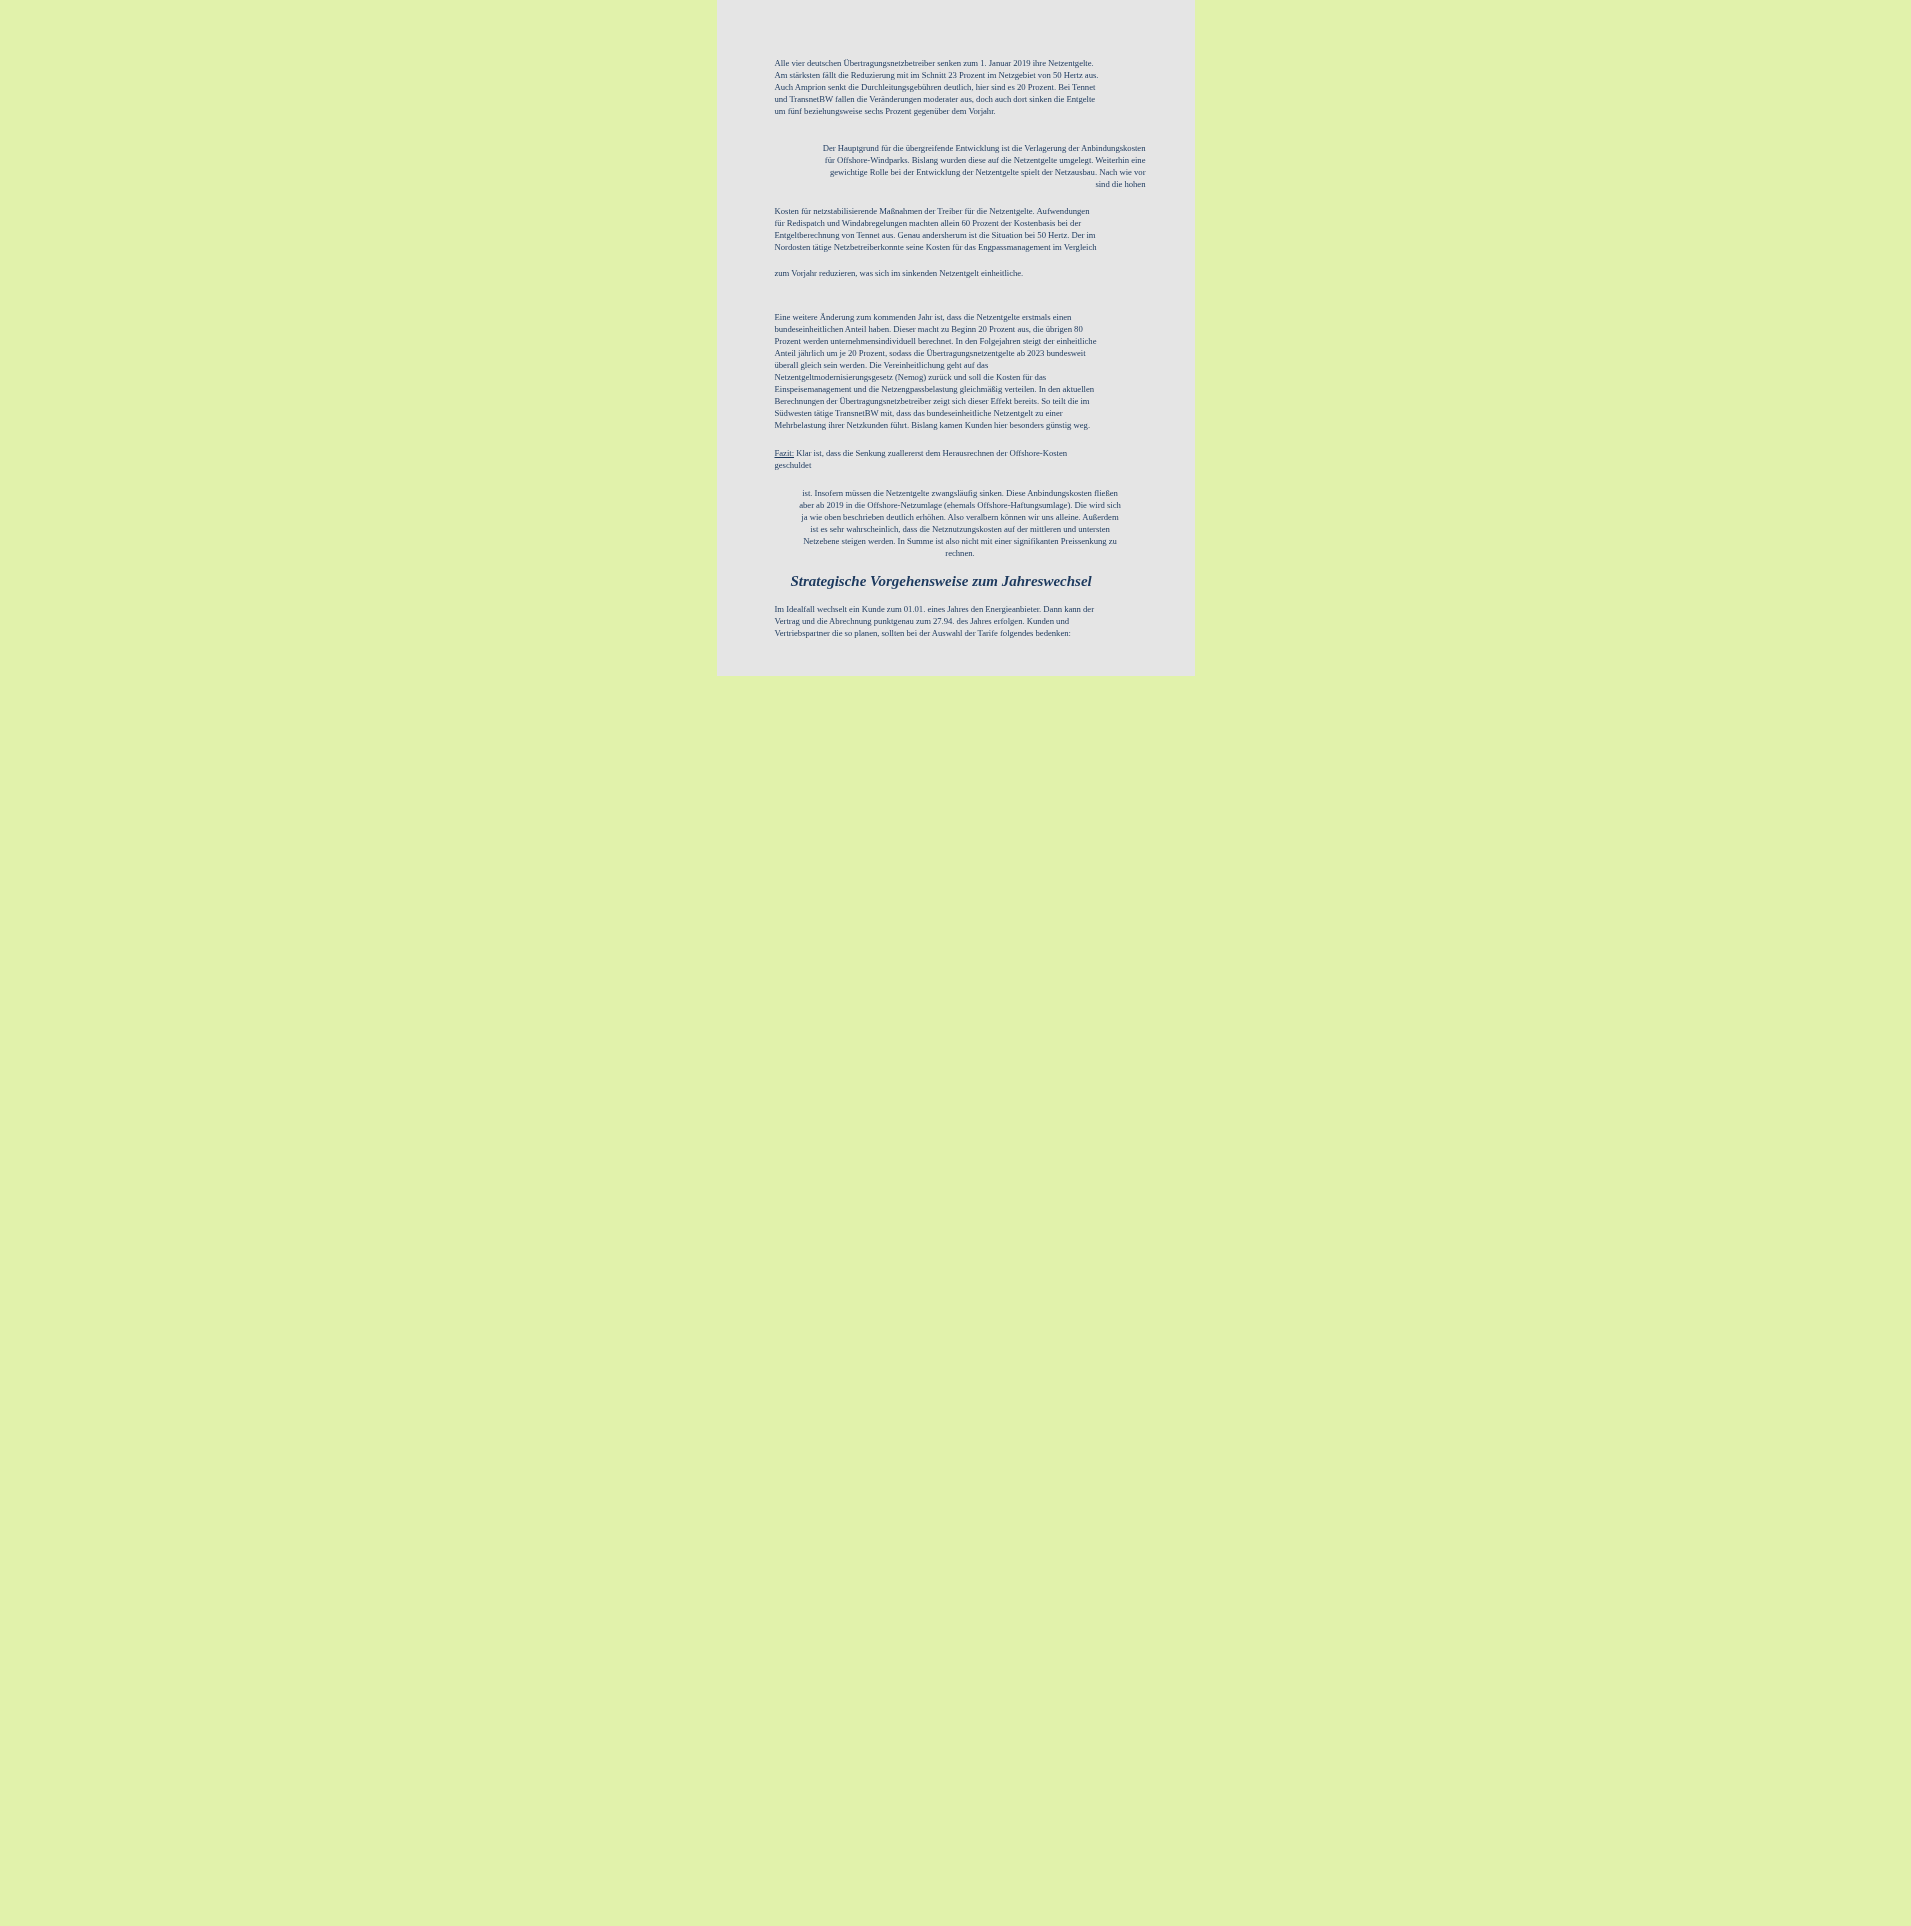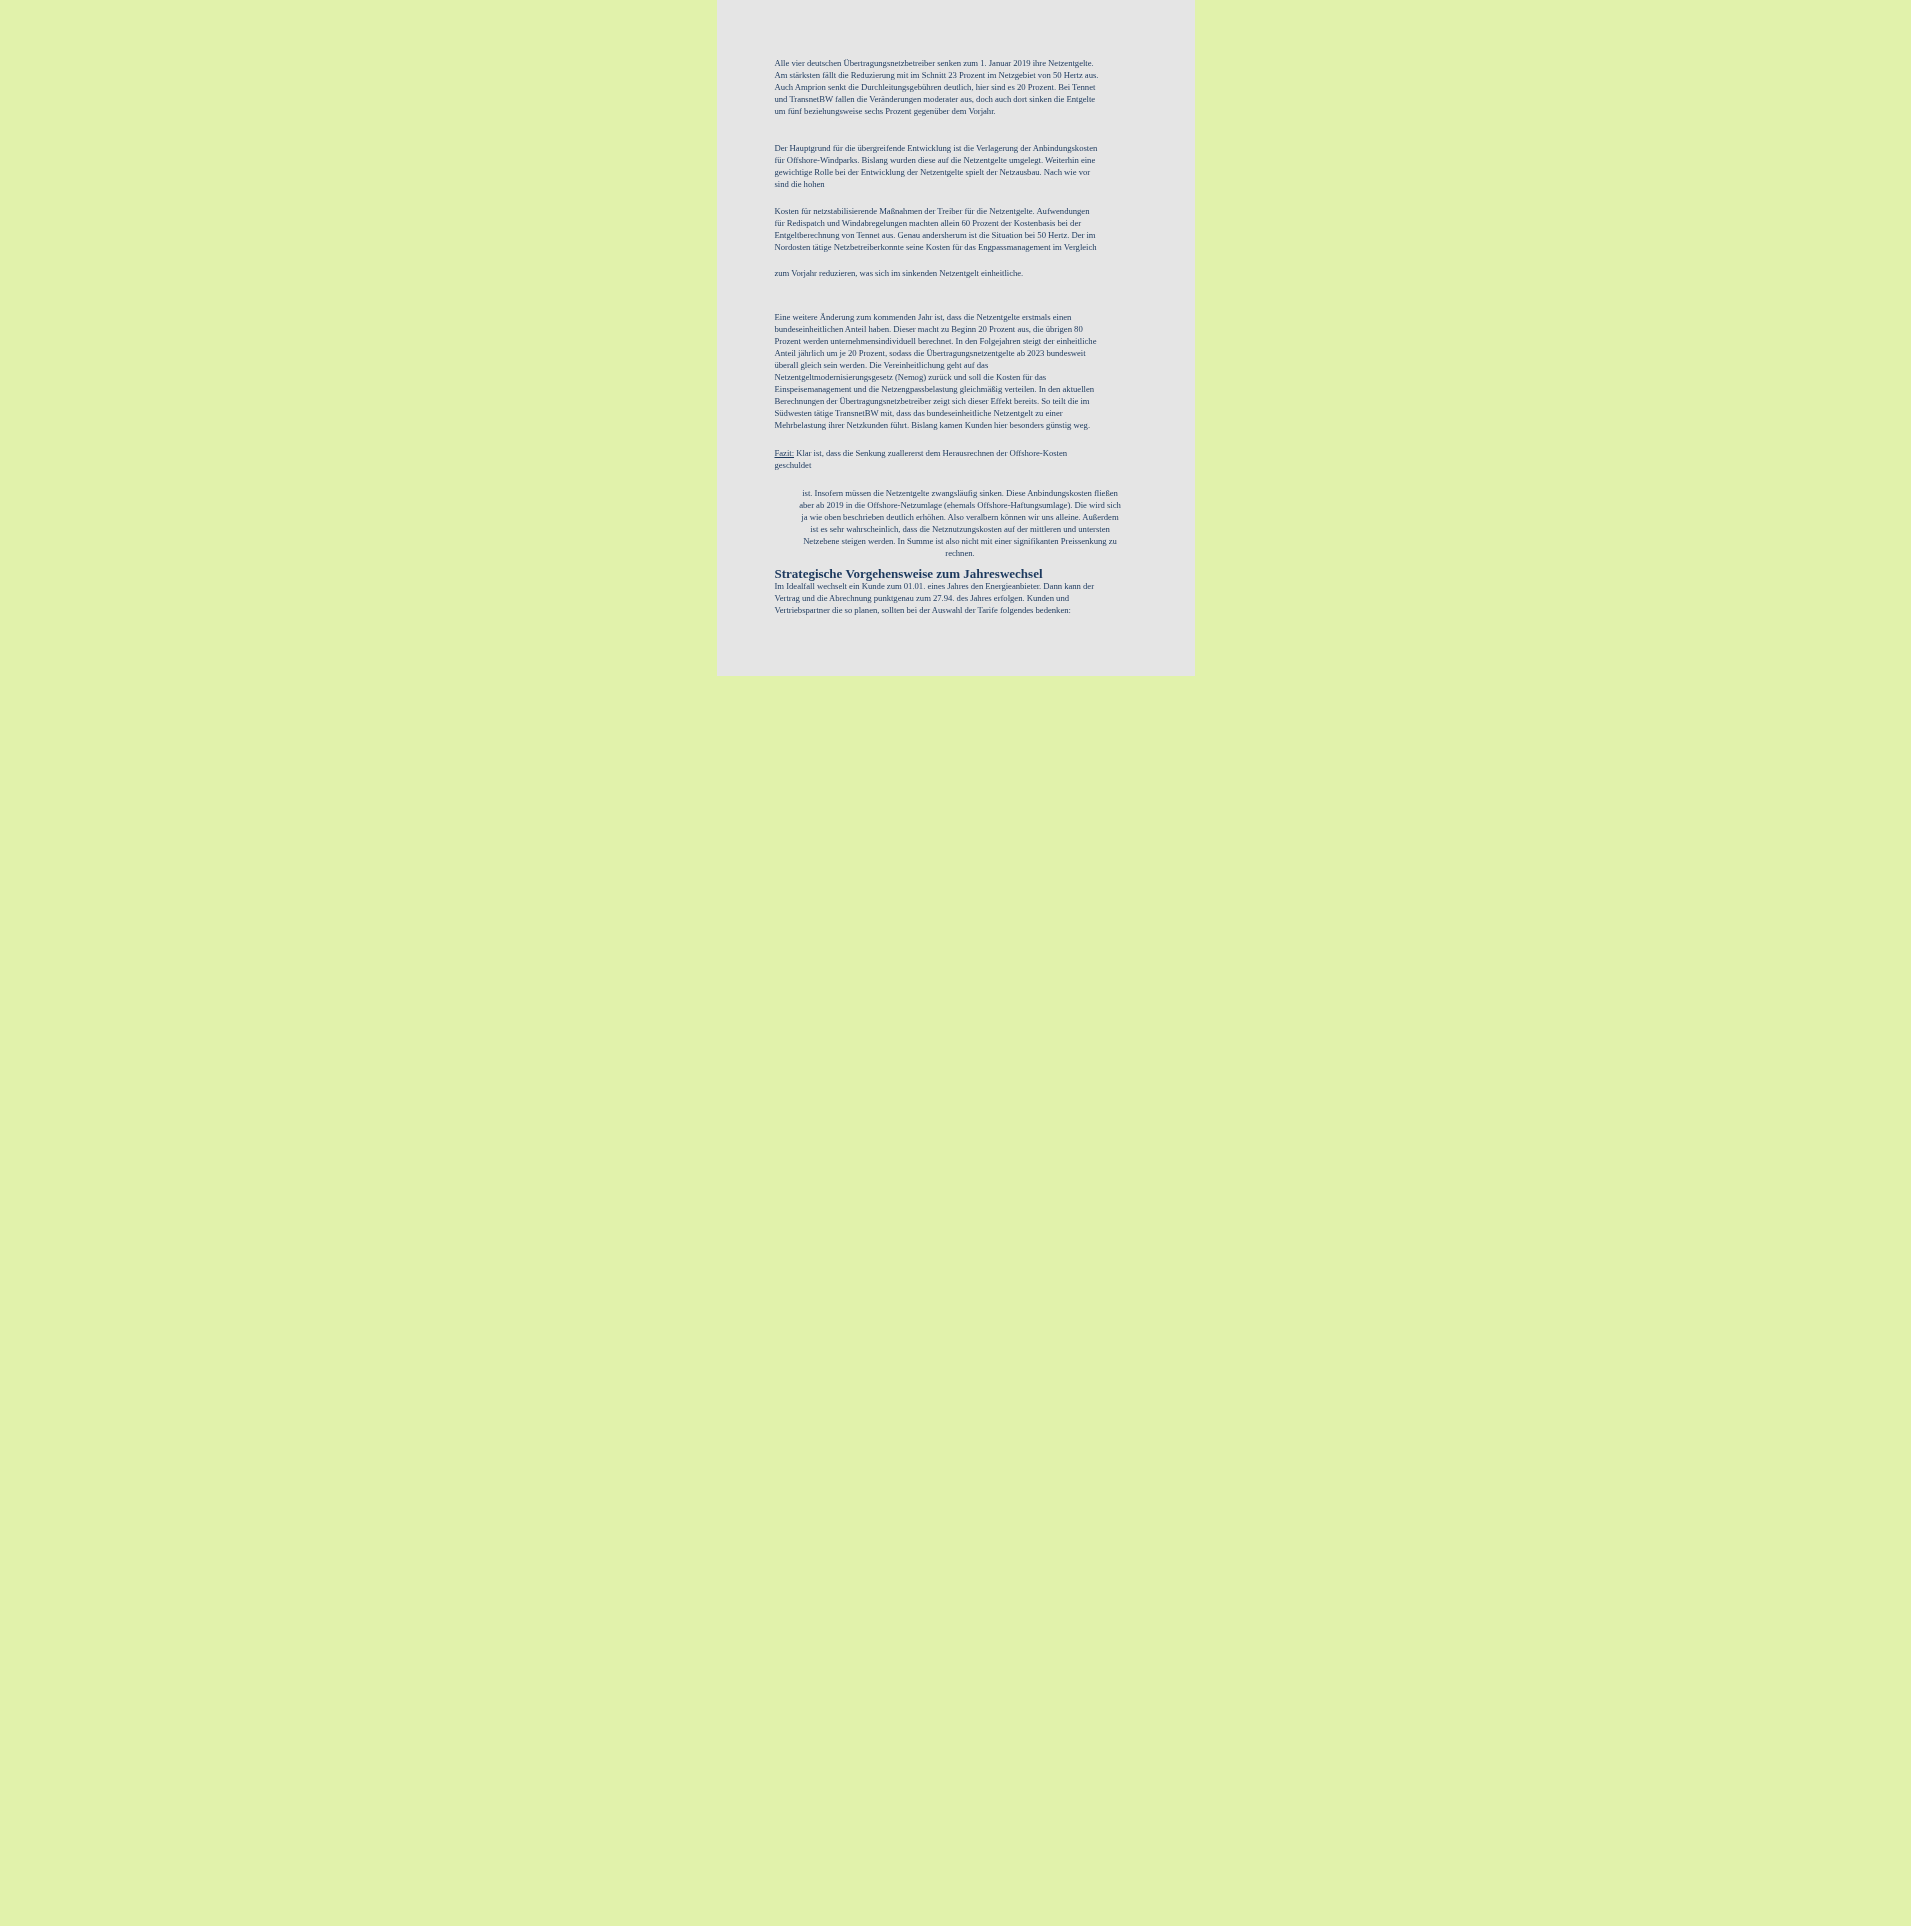--- a/index.html
+++ b/index.html
@@ -25,31 +25,32 @@
   .para {
     margin: 0;
     font-size: 8.7px;
     line-height: 12px;
     letter-spacing: -0.04px;
     white-space: pre-line;      
     text-align: left;
   }
   .gap-xl { margin-bottom: 25.4px; }
   .gap-l  { margin-bottom: 32px; }
-  .gap-m  { margin-bottom: 14.6px; }
+  .gap-m  { margin-bottom: 14.6px; text-align: right; }
   .gap-m2 { margin-bottom: 14px; margin-top: 12px; }
   .gap-p4 { margin-bottom: 16px; }
   .gap-s  { margin-bottom: 16px; }
   .gap-s2 { margin-bottom: 9.2px; text-align: center; }
   .gap-h  { margin-bottom: 16px; }
   .section-heading {
-    margin: 0;
-    font-size: 13px;
+    margin: 16px;
+    font-size: 15px;
     line-height: 12px;
     font-weight: bold;
+    font-style: italic;
     color: #1d3a5f;
   }
   .underlined {
     text-decoration: underline;
     text-underline-offset: 1.2px;
   }
 </style>
 </head>
 <body>
 

